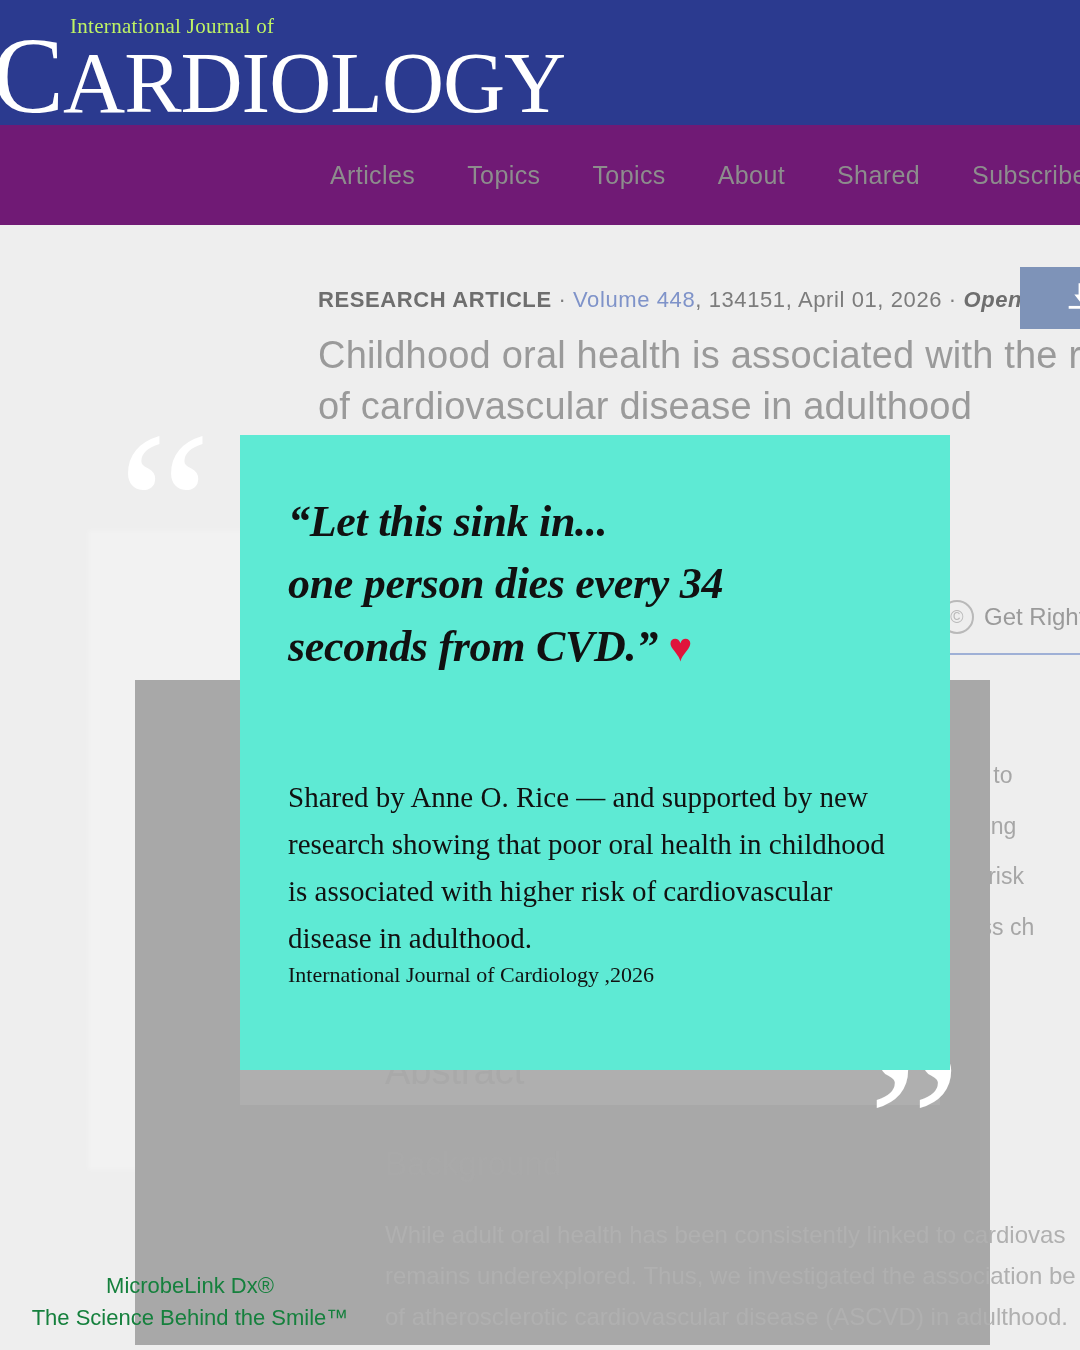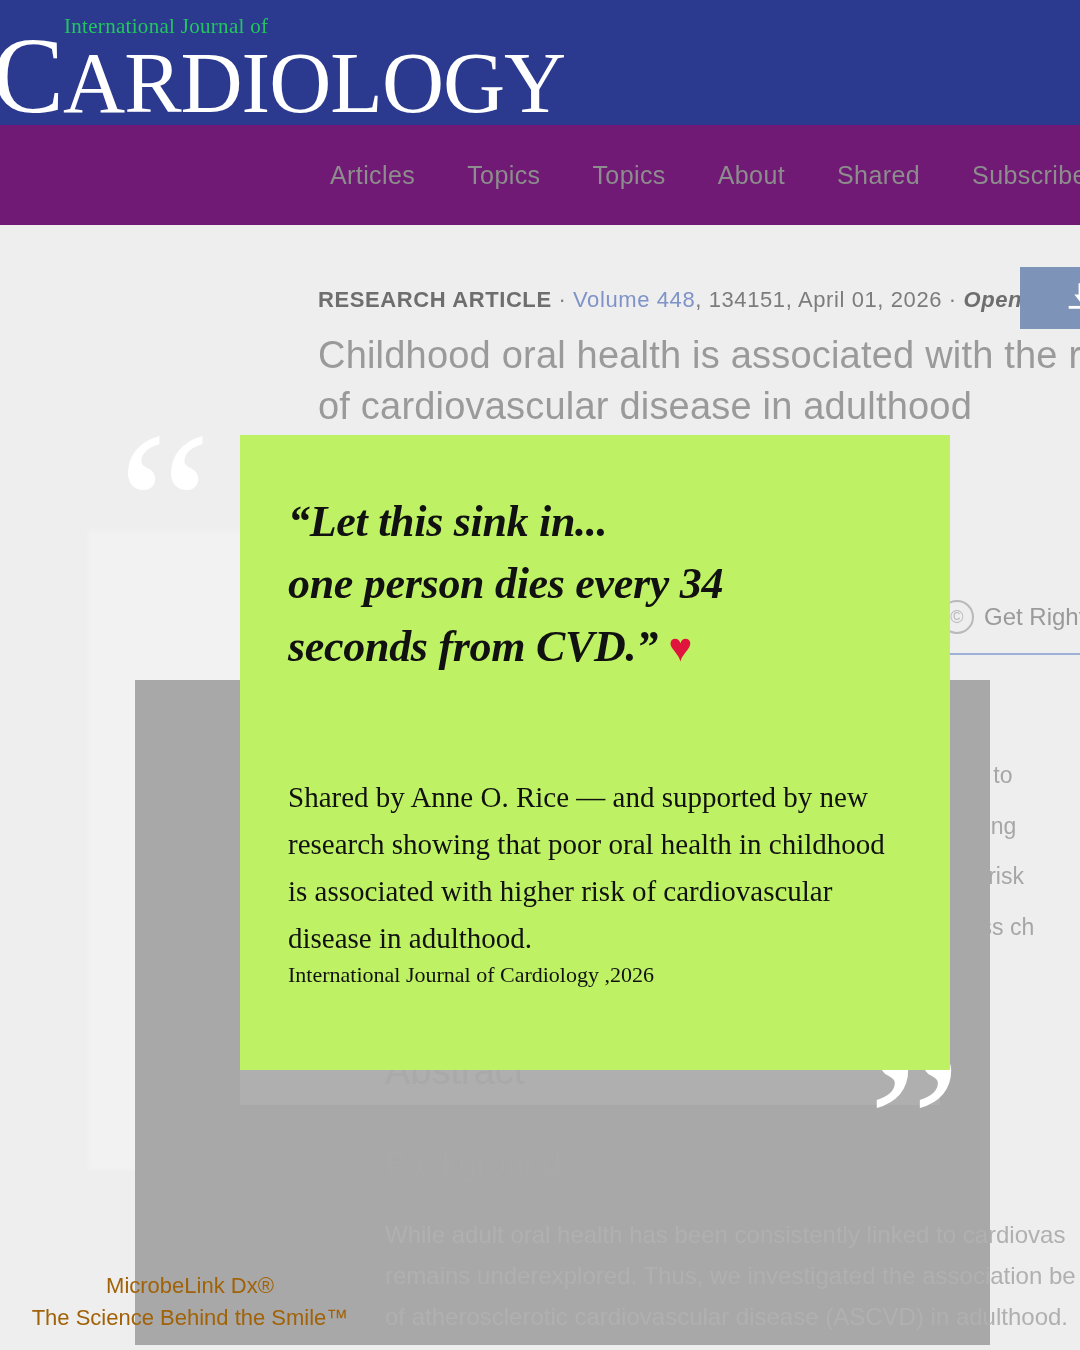--- a/index.html
+++ b/index.html
@@ -25,22 +25,22 @@
 
   .masthead {
     position: absolute;
     left: 0; top: 0;
     width: 1080px; height: 125px;
     background: #2b3a8f;
     overflow: hidden;
   }
   .masthead-small {
     position: absolute;
-    left: 64px; top: 14px;
-    color: #22c55e;
+    left: 70px; top: 14px;
+    color: #bef264;
     font-family: "Liberation Serif", serif;
     font-size: 21px;
     letter-spacing: 0.3px;
   }
   .masthead-big {
     position: absolute;
     left: -8px; top: 22px;
     color: #ffffff;
     font-family: "Liberation Serif", serif;
     font-size: 86px;
@@ -202,21 +202,21 @@
     line-height: 1;
     user-select: none;
   }
   .quote-open { left: 118px; top: 400px; }
   .quote-close { left: 868px; top: 1018px; }
 
   .card {
     position: absolute;
     left: 240px; top: 435px;
     width: 710px; height: 635px;
-    background: #bef264;
+    background: #5eead4;
     padding: 56px 48px 0 48px;
     box-sizing: border-box;
   }
   .card-quote {
     font-family: "Liberation Serif", serif;
     font-style: italic;
     font-weight: bold;
     font-size: 44px;
     line-height: 1.42;
     color: #111111;
@@ -240,21 +240,21 @@
   }
 
   
   .brand {
     position: absolute;
     left: 20px; top: 1270px;
     width: 340px;
     text-align: center;
     font-size: 22px;
     line-height: 1.45;
-    color: #a16207;
+    color: #15803d;
   }
 </style>
 </head>
 <body>
 
 <div class="page">
 
   <div class="masthead">
     <div class="masthead-small">International Journal of</div>
     <div class="masthead-big"><span class="cap">C</span><span>ARDIOLOGY</span></div>

